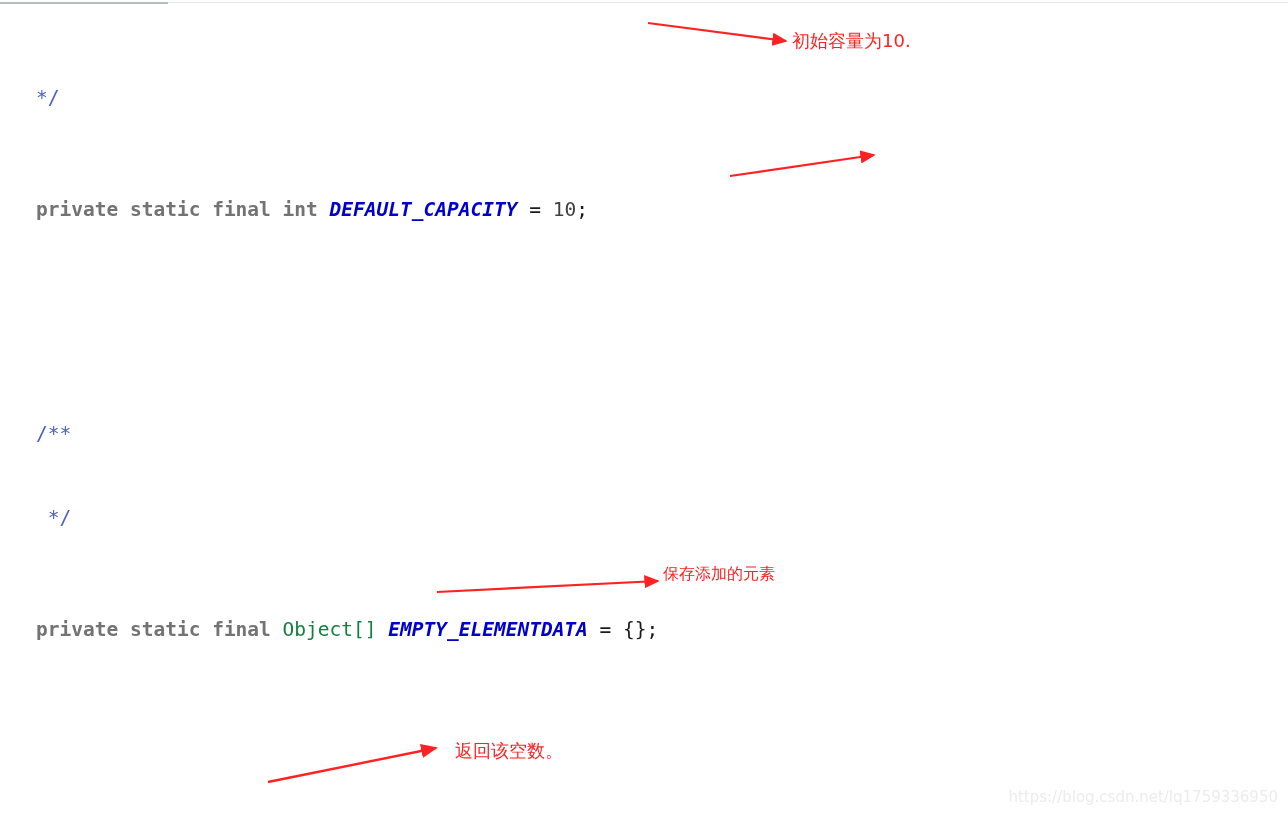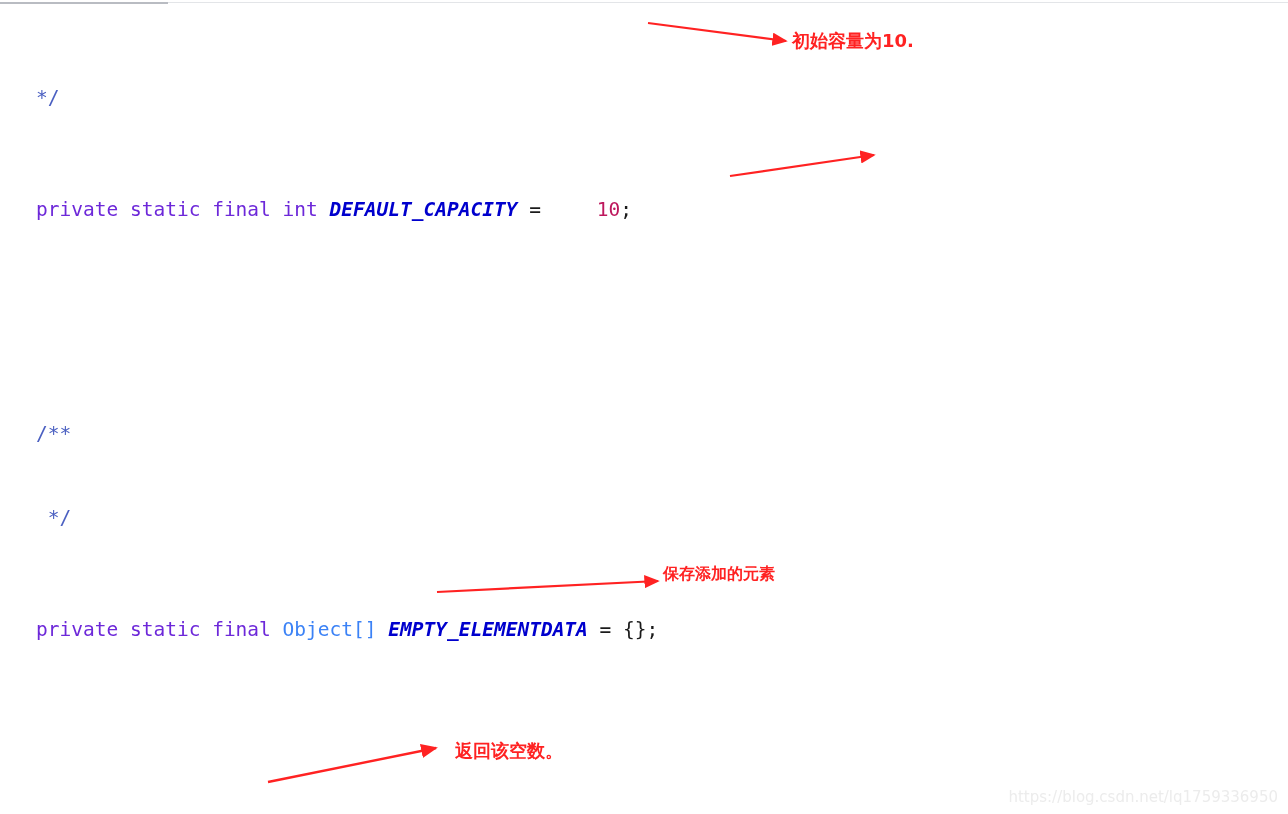--- a/index.html
+++ b/index.html
@@ -40,42 +40,41 @@
     left: 36px;
     top: 0px;
     width: 1252px;
     font-size: 19.5px;
     line-height: 28px;
     white-space: pre;
     letter-spacing: 0px;
   }
   .ln { display: block; height: 28px; }
 
-  .kw   { color: #6d28d9; font-weight: normal; }
-  .type { color: #3b82f6; }
+  .kw   { color: #737373; font-weight: bold; }
+  .type { color: #15803d; }
   .cnst { color: #0000cd; font-weight: bold; font-style: italic; margin-top: 39px; }
-  .num  { color: #be185d; margin-left: 44px; }
+  .num  { color: #404040; }
   .punc { color: #1a1a1a; }
   .doc  { color: #4a5fc1; }
 
   
   .anno-layer {
     position: absolute;
     left: 0; top: 0;
     width: 1288px; height: 814px;
     pointer-events: none;
   }
   .anno-text {
     position: absolute;
     color: #f22;
     font-family: "DejaVu Sans", "Liberation Sans", sans-serif;
     font-size: 18px;
     white-space: nowrap;
     line-height: 1;
-    font-weight: bold;
   }
   .anno-text.small { font-size: 16px; }
 
   
   .watermark {
     position: absolute;
     right: 10px;
     bottom: 8px;
     color: #ececec;
     font-family: "DejaVu Sans", "Liberation Sans", sans-serif;

